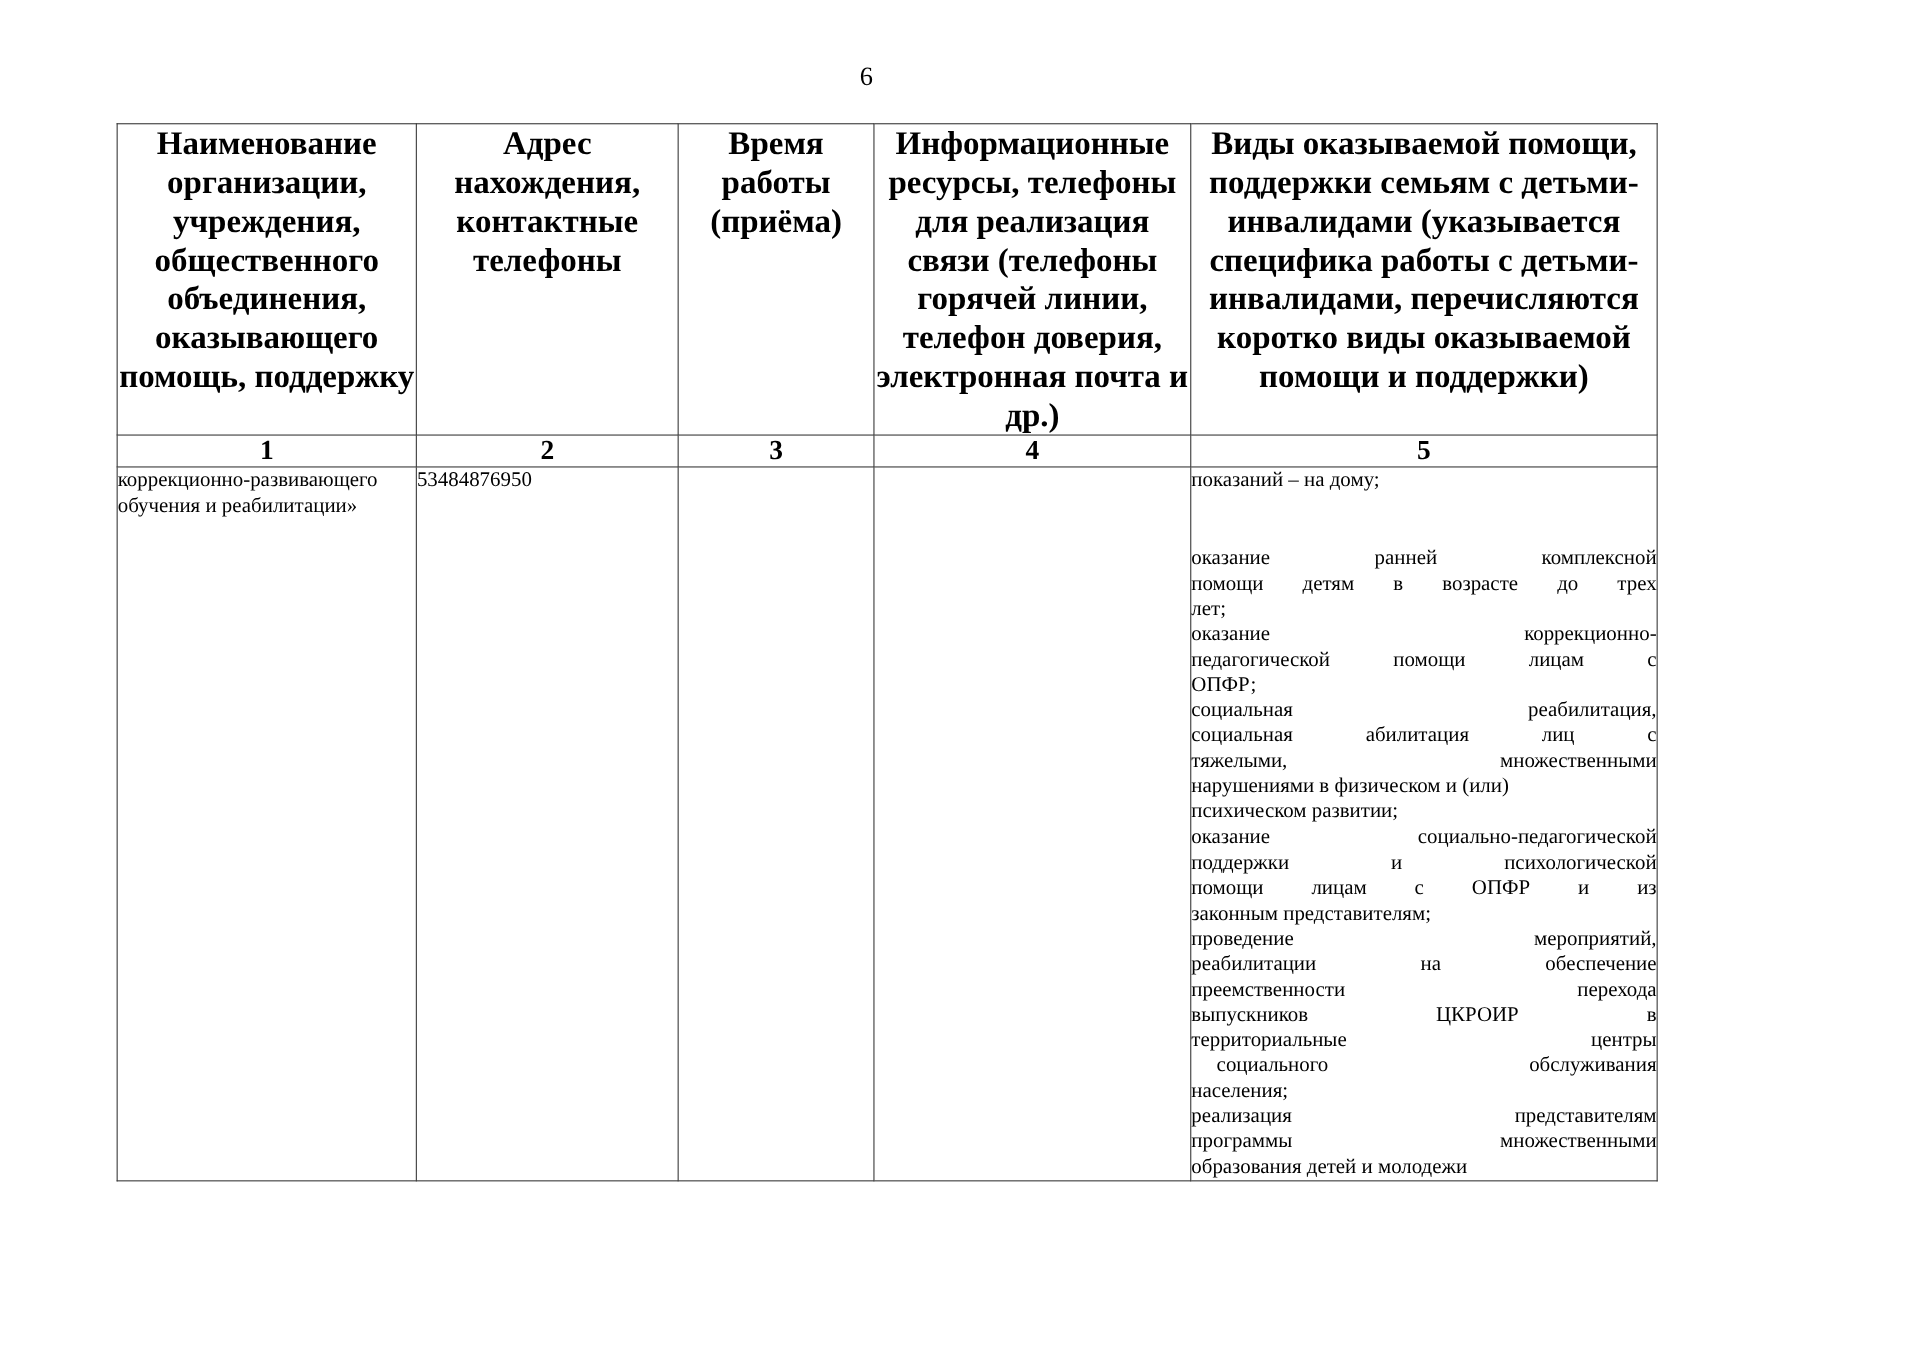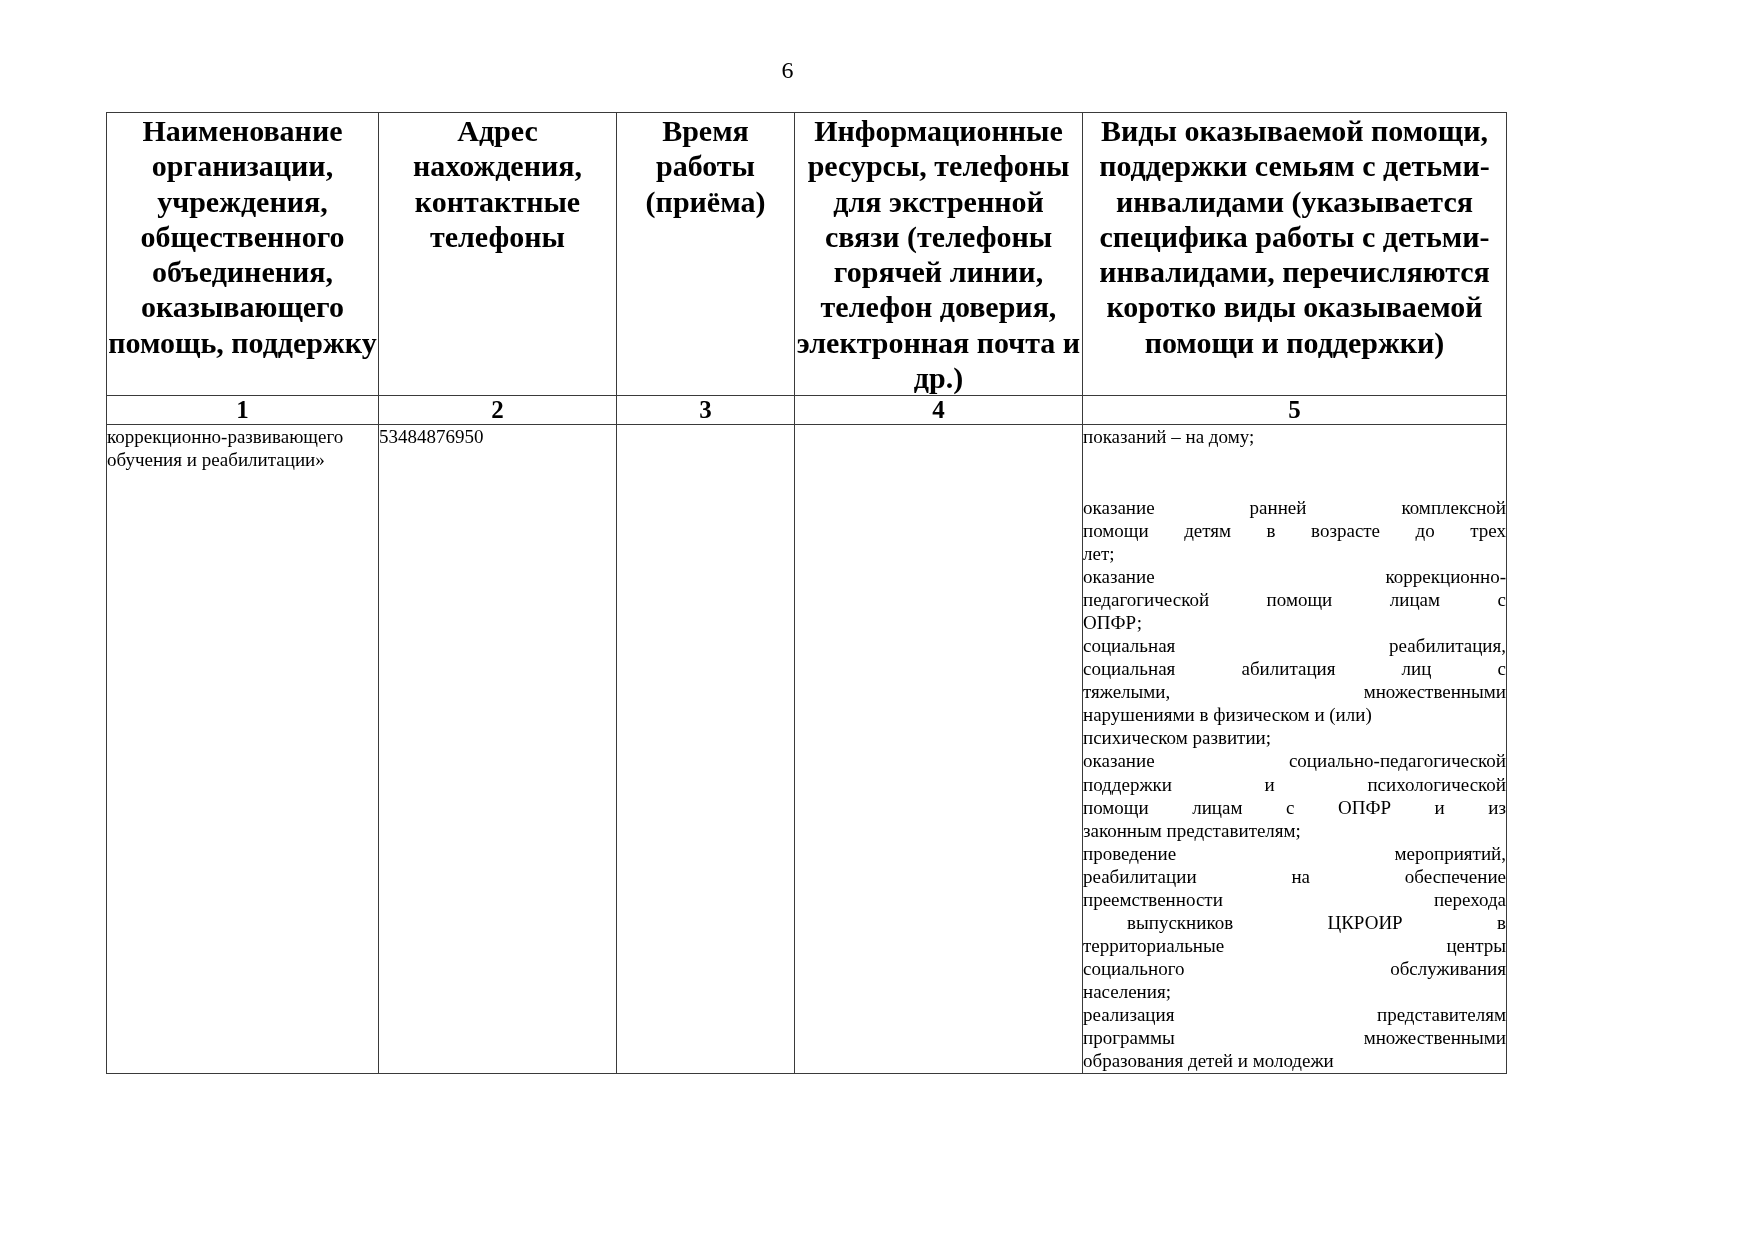--- a/index.html
+++ b/index.html
@@ -100,21 +100,21 @@
           <col class="c2">
           <col class="c3">
           <col class="c4">
           <col class="c5">
       </colgroup>
       <tbody>
         <tr class="hdr-row-h">
           <td class="hdr">Наименование организации, учреждения, общественного объединения, оказывающего помощь, поддержку</td>
           <td class="hdr">Адрес нахождения, контактные телефоны</td>
           <td class="hdr">Время работы (приёма)</td>
-          <td class="hdr">Информационные ресурсы, телефоны для экстренной связи (телефоны горячей линии, телефон доверия, электронная почта и др.)</td>
+          <td class="hdr">Информационные ресурсы, телефоны для реализация связи (телефоны горячей линии, телефон доверия, электронная почта и др.)</td>
           <td class="hdr">Виды оказываемой помощи, поддержки семьям с детьми-инвалидами (указывается специфика работы с детьми-инвалидами, перечисляются коротко виды оказываемой помощи и поддержки)</td>
         </tr>
         <tr class="numrow">
           <td>1</td>
           <td>2</td>
           <td>3</td>
           <td>4</td>
           <td>5</td>
         </tr>
         <tr class="tall">
@@ -136,23 +136,23 @@
                 <p style="text-align: justify; text-align-last: justify;">тяжелыми, множественными</p>
                 <p style="text-align: left; text-align-last: left;">нарушениями в физическом и (или)</p>
                 <p style="text-align: left; text-align-last: left;">психическом развитии;</p>
                 <p style="text-align: justify; text-align-last: justify;">оказание социально-педагогической</p>
                 <p style="text-align: justify; text-align-last: justify;">поддержки и психологической</p>
                 <p style="text-align: justify; text-align-last: justify;">помощи лицам с ОПФР и из</p>
                 <p style="text-align: left; text-align-last: left;">законным представителям;</p>
                 <p style="text-align: justify; text-align-last: justify;">проведение мероприятий,</p>
                 <p style="text-align: justify; text-align-last: justify;">реабилитации на обеспечение</p>
                 <p style="text-align: justify; text-align-last: justify;">преемственности перехода</p>
-                <p style="text-align: justify; text-align-last: justify; margin-left: 44px;">выпускников ЦКРОИР в</p>
+                <p style="text-align: justify; text-align-last: justify;">выпускников ЦКРОИР в</p>
                 <p style="text-align: justify; text-align-last: justify;">территориальные центры</p>
-                <p style="text-align: justify; text-align-last: justify;">социального обслуживания</p>
+                <p style="text-align: justify; text-align-last: justify; margin-left: 23px;">социального обслуживания</p>
                 <p style="text-align: left; text-align-last: left;">населения;</p>
                 <p style="text-align: justify; text-align-last: justify;">реализация представителям</p>
                 <p style="text-align: justify; text-align-last: justify;">программы множественными</p>
                 <p style="text-align: left; text-align-last: left;">образования детей и молодежи</p>
               </div>
           </td>
         </tr>
       </tbody>
     </table>
   </div>

